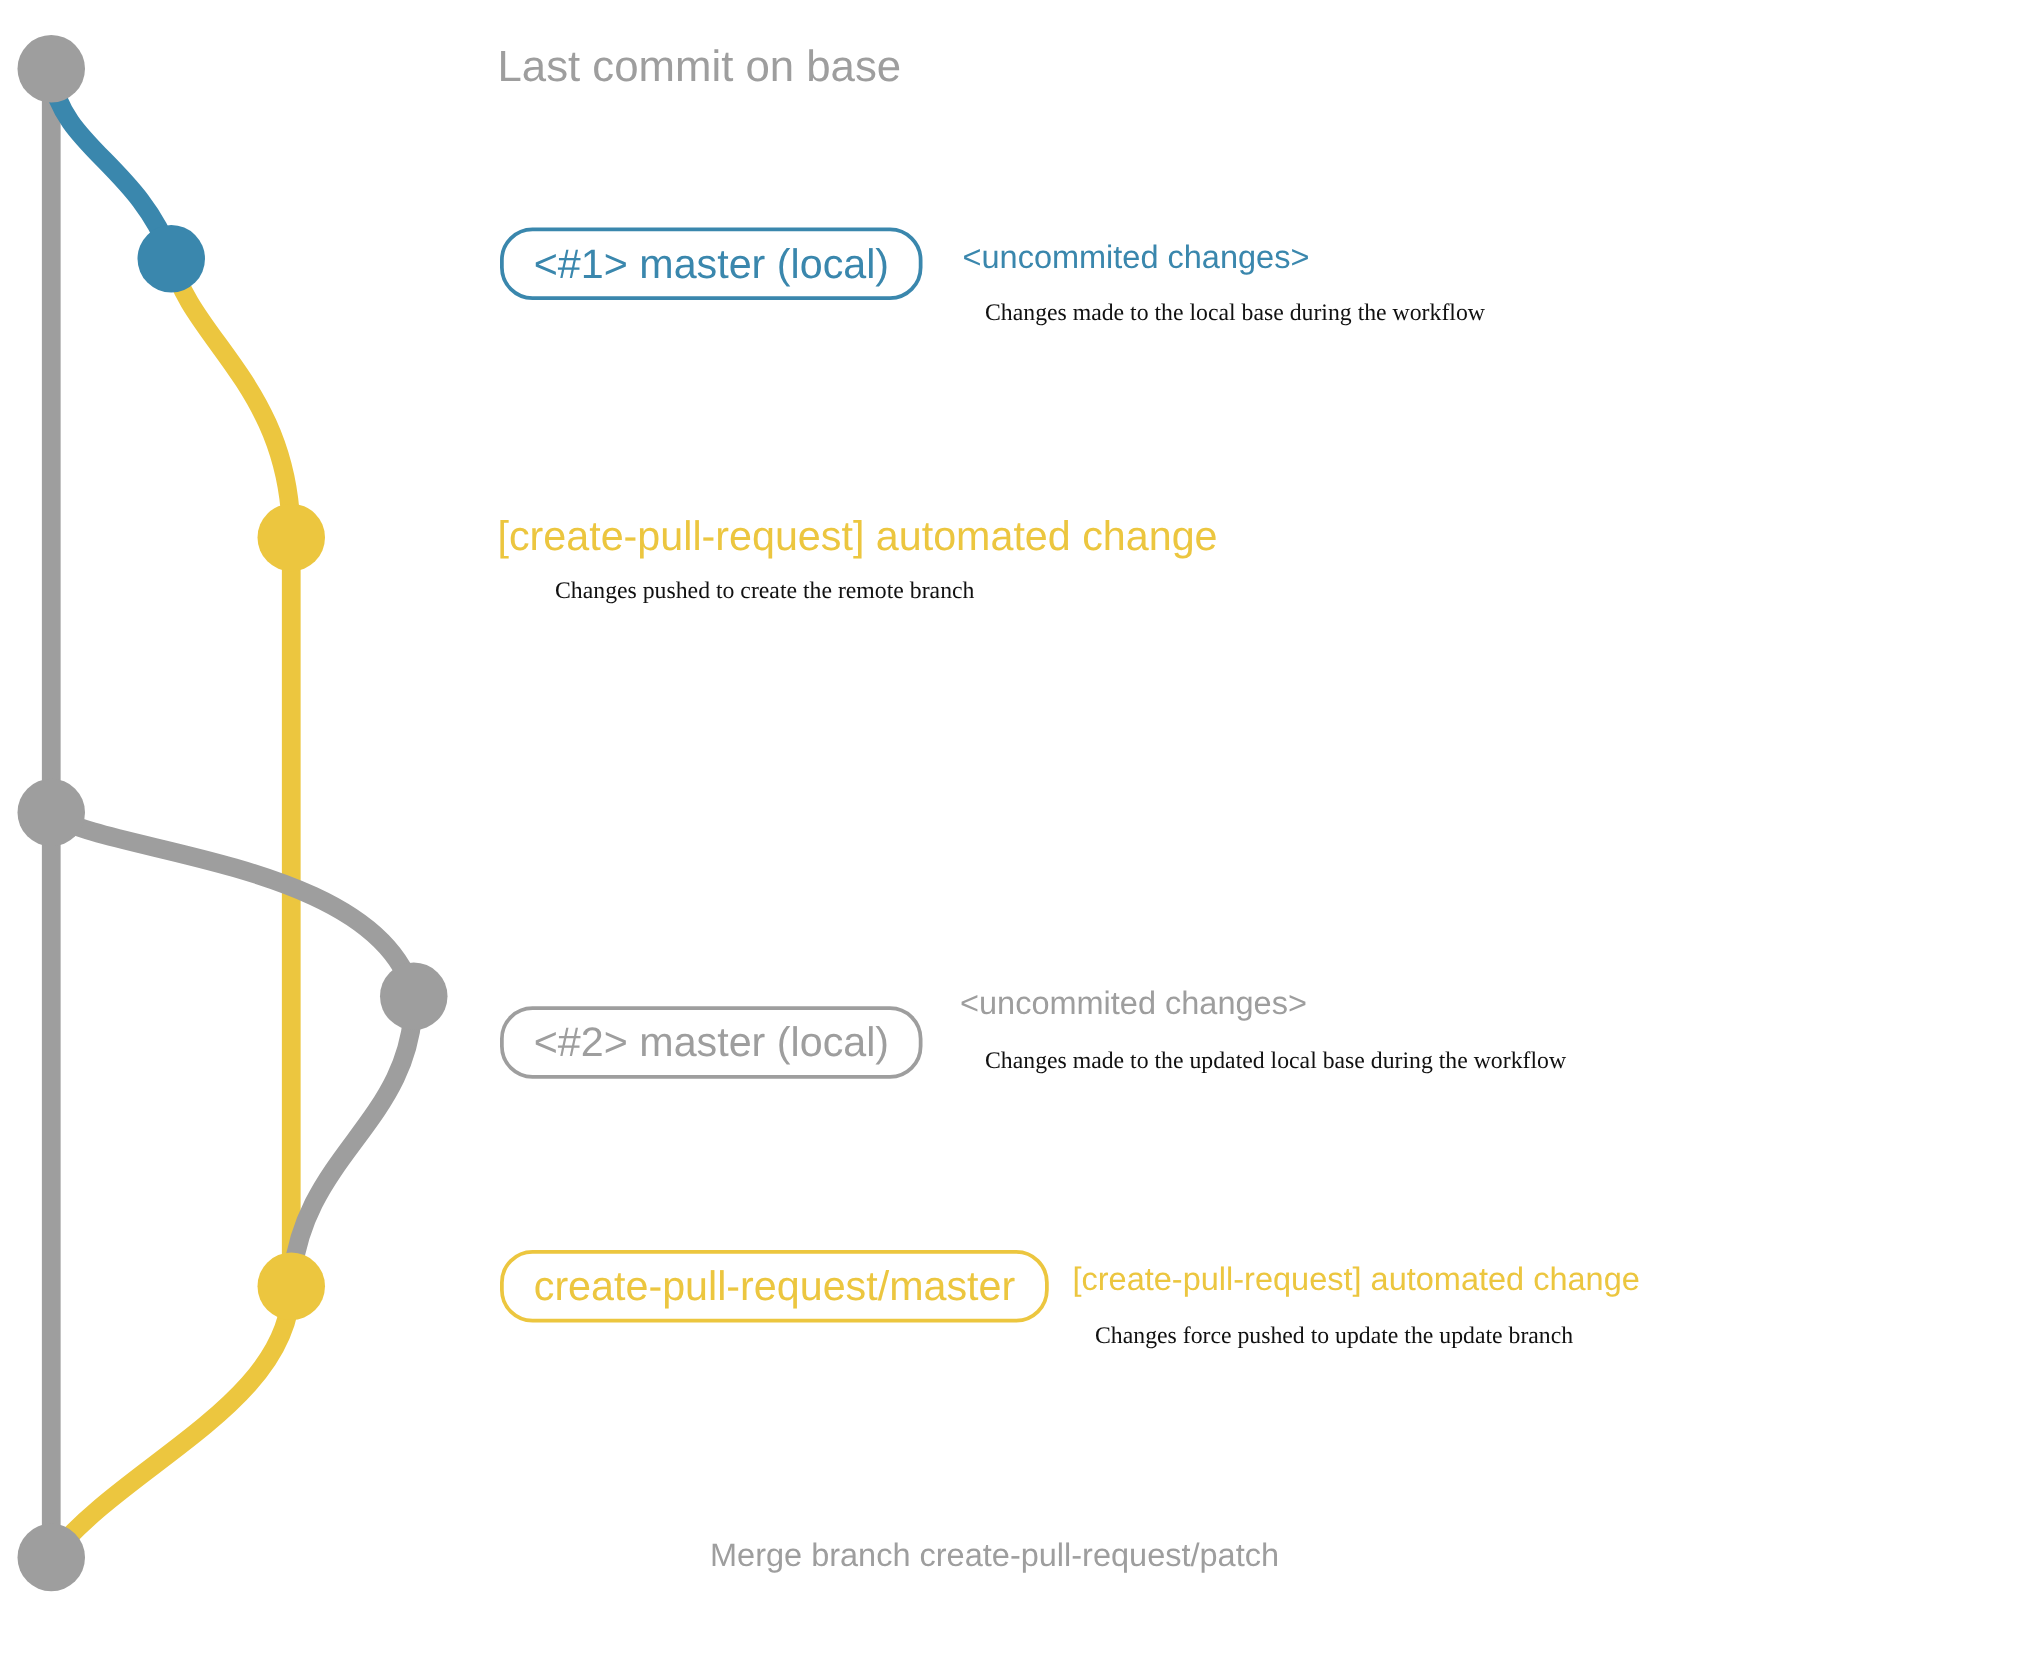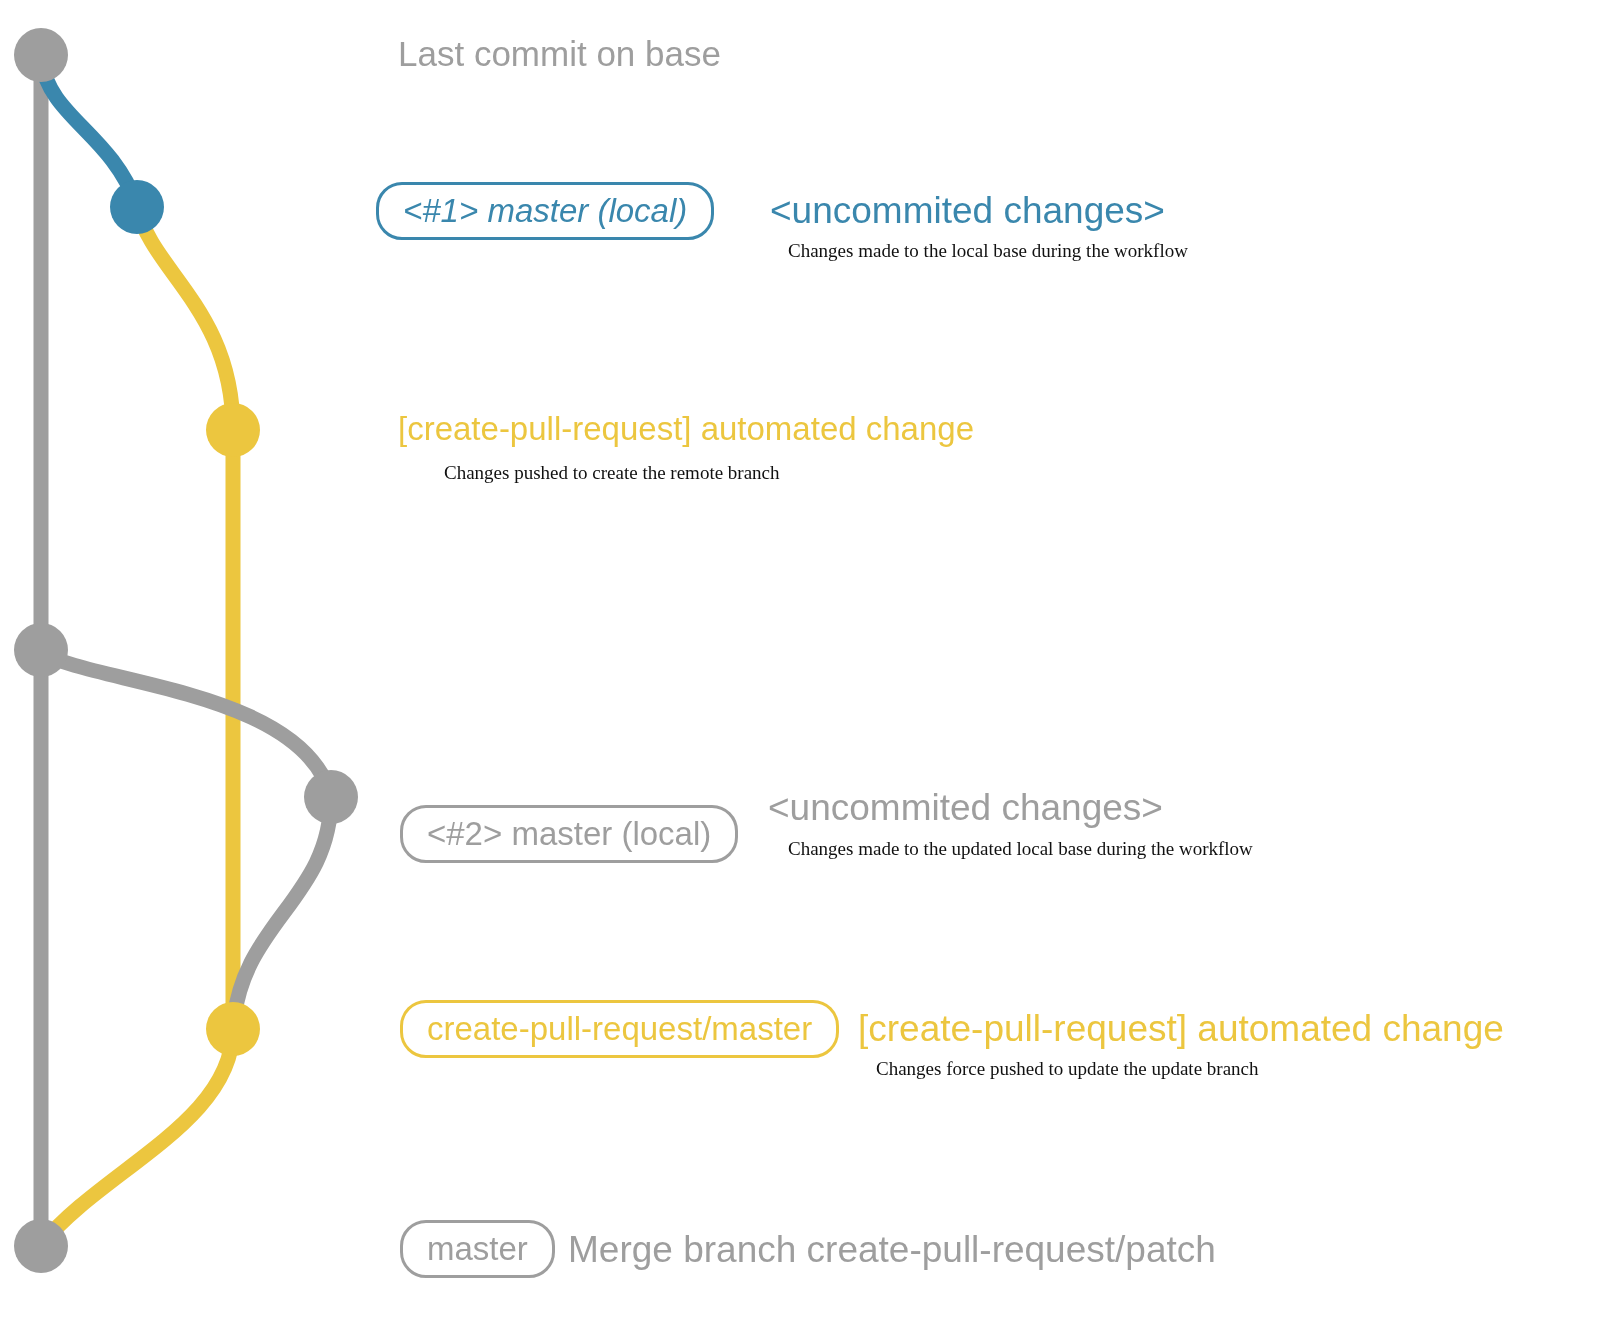--- a/index.html
+++ b/index.html
@@ -43,21 +43,21 @@
     font-size: 33px;
     white-space: nowrap;
     line-height: 1.1;
   }
   .badge.blue   { color: var(--blue);   border-color: var(--blue); }
   .badge.gray   { color: var(--gray);   border-color: var(--gray); }
   .badge.yellow { color: var(--yellow); border-color: var(--yellow); }
 
   .tag {
     position: absolute;
-    font-size: 37px;
+    font-size: 26px;
     white-space: nowrap;
   }
   .tag.blue   { color: var(--blue); }
   .tag.gray   { color: var(--gray); }
   .tag.yellow { color: var(--yellow); }
 
   .title-line {
     position: absolute;
     font-size: 33px;
     white-space: nowrap;
@@ -91,32 +91,31 @@
     <circle class="node blue" cx="137" cy="207" r="27"></circle>
     <circle class="node yellow" cx="233" cy="430" r="27"></circle>
     <circle class="node gray" cx="41" cy="650" r="27"></circle>
     <circle class="node gray" cx="331" cy="797" r="27"></circle>
     <circle class="node yellow" cx="233" cy="1029" r="27"></circle>
     <circle class="node gray" cx="41" cy="1246" r="27"></circle>
   </svg>
 
   <div class="heading" style="left:398px; top:34px;">Last commit on base</div>
 
-  <div class="badge blue" style="left:376px; top:182px;font-style:italic;">&lt;#1&gt; master (local)</div>
+  <div class="badge blue" style="left:400px; top:182px;">&lt;#1&gt; master (local)</div>
   <div class="tag blue" style="left:770px; top:190px;">&lt;uncommited changes&gt;</div>
   <div class="desc" style="left:788px; top:240px;">Changes made to the local base during the workflow</div>
 
   <div class="title-line yellow" style="left:398px; top:410px;">[create-pull-request] automated change</div>
   <div class="desc" style="left:444px; top:462px;">Changes pushed to create the remote branch</div>
 
 
   <div class="badge gray" style="left:400px; top:780px;margin-top:25px;">&lt;#2&gt; master (local)</div>
   <div class="tag gray" style="left:768px; top:787px;">&lt;uncommited changes&gt;</div>
   <div class="desc" style="left:788px; top:838px;">Changes made to the updated local base during the workflow</div>
 
   <div class="badge yellow" style="left:400px; top:1000px;">create-pull-request/master</div>
   <div class="tag yellow" style="left:858px; top:1008px;">[create-pull-request] automated change</div>
   <div class="desc" style="left:876px; top:1058px;">Changes force pushed to update the update branch</div>
 
-  <div class="badge gray" style="left:400px; top:1220px;">master</div>
   <div class="tag gray" style="left:568px; top:1229px;">Merge branch create-pull-request/patch</div>
 
 </div>
 
 </body></html>

